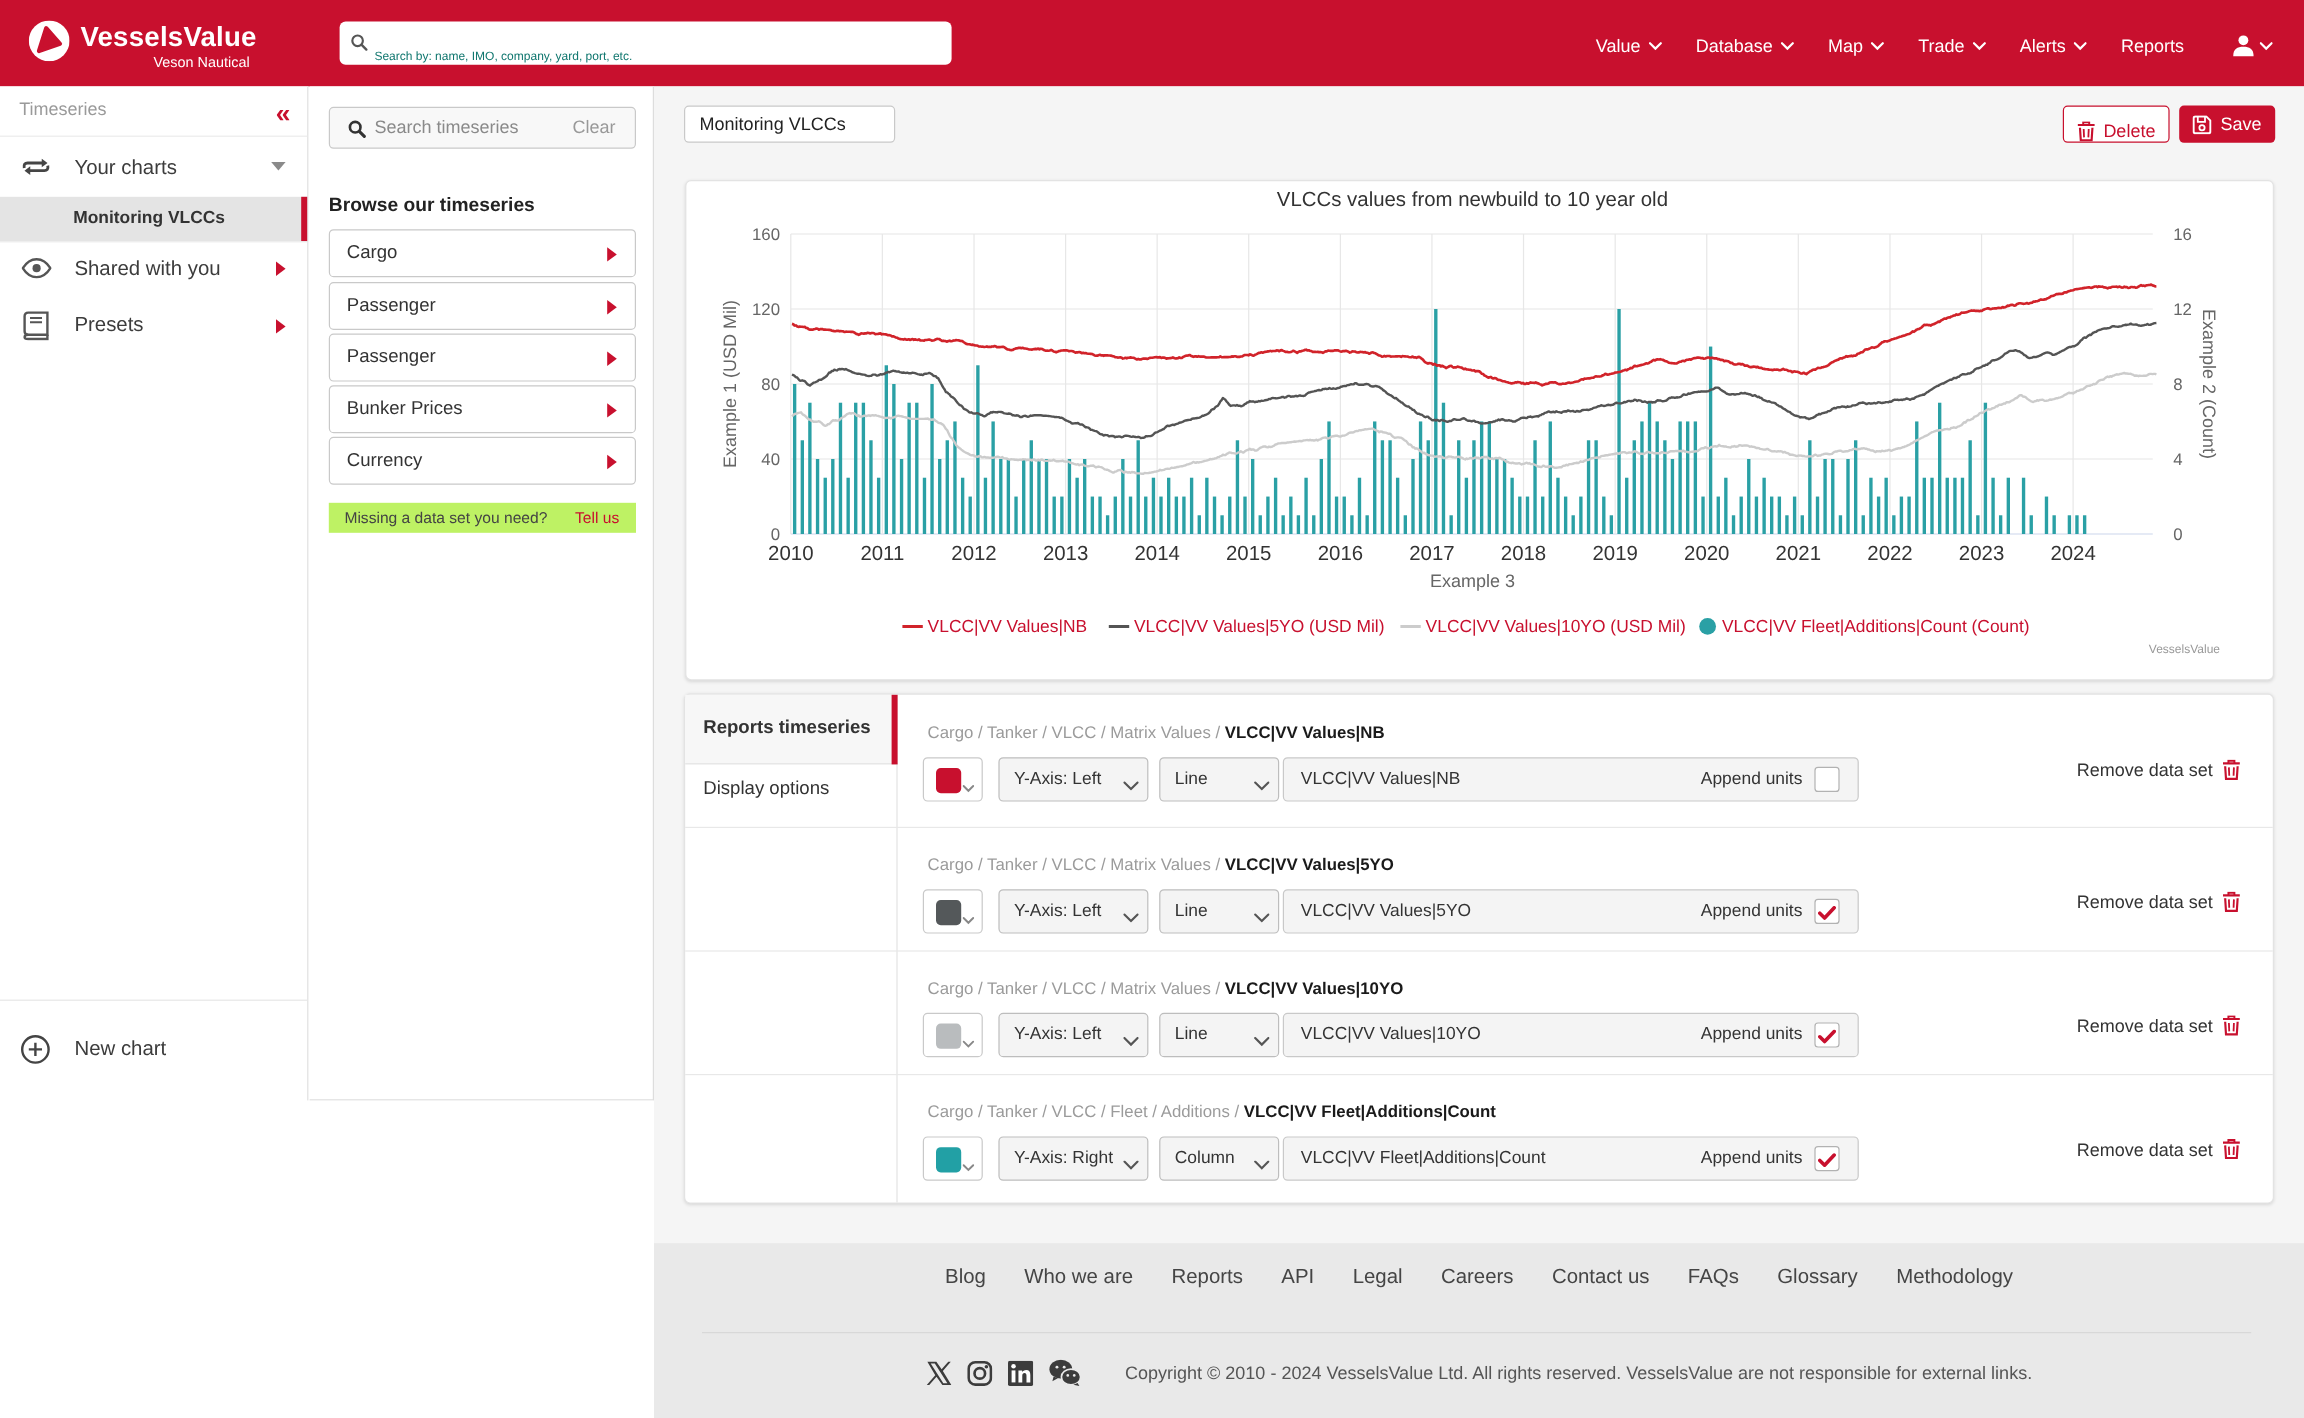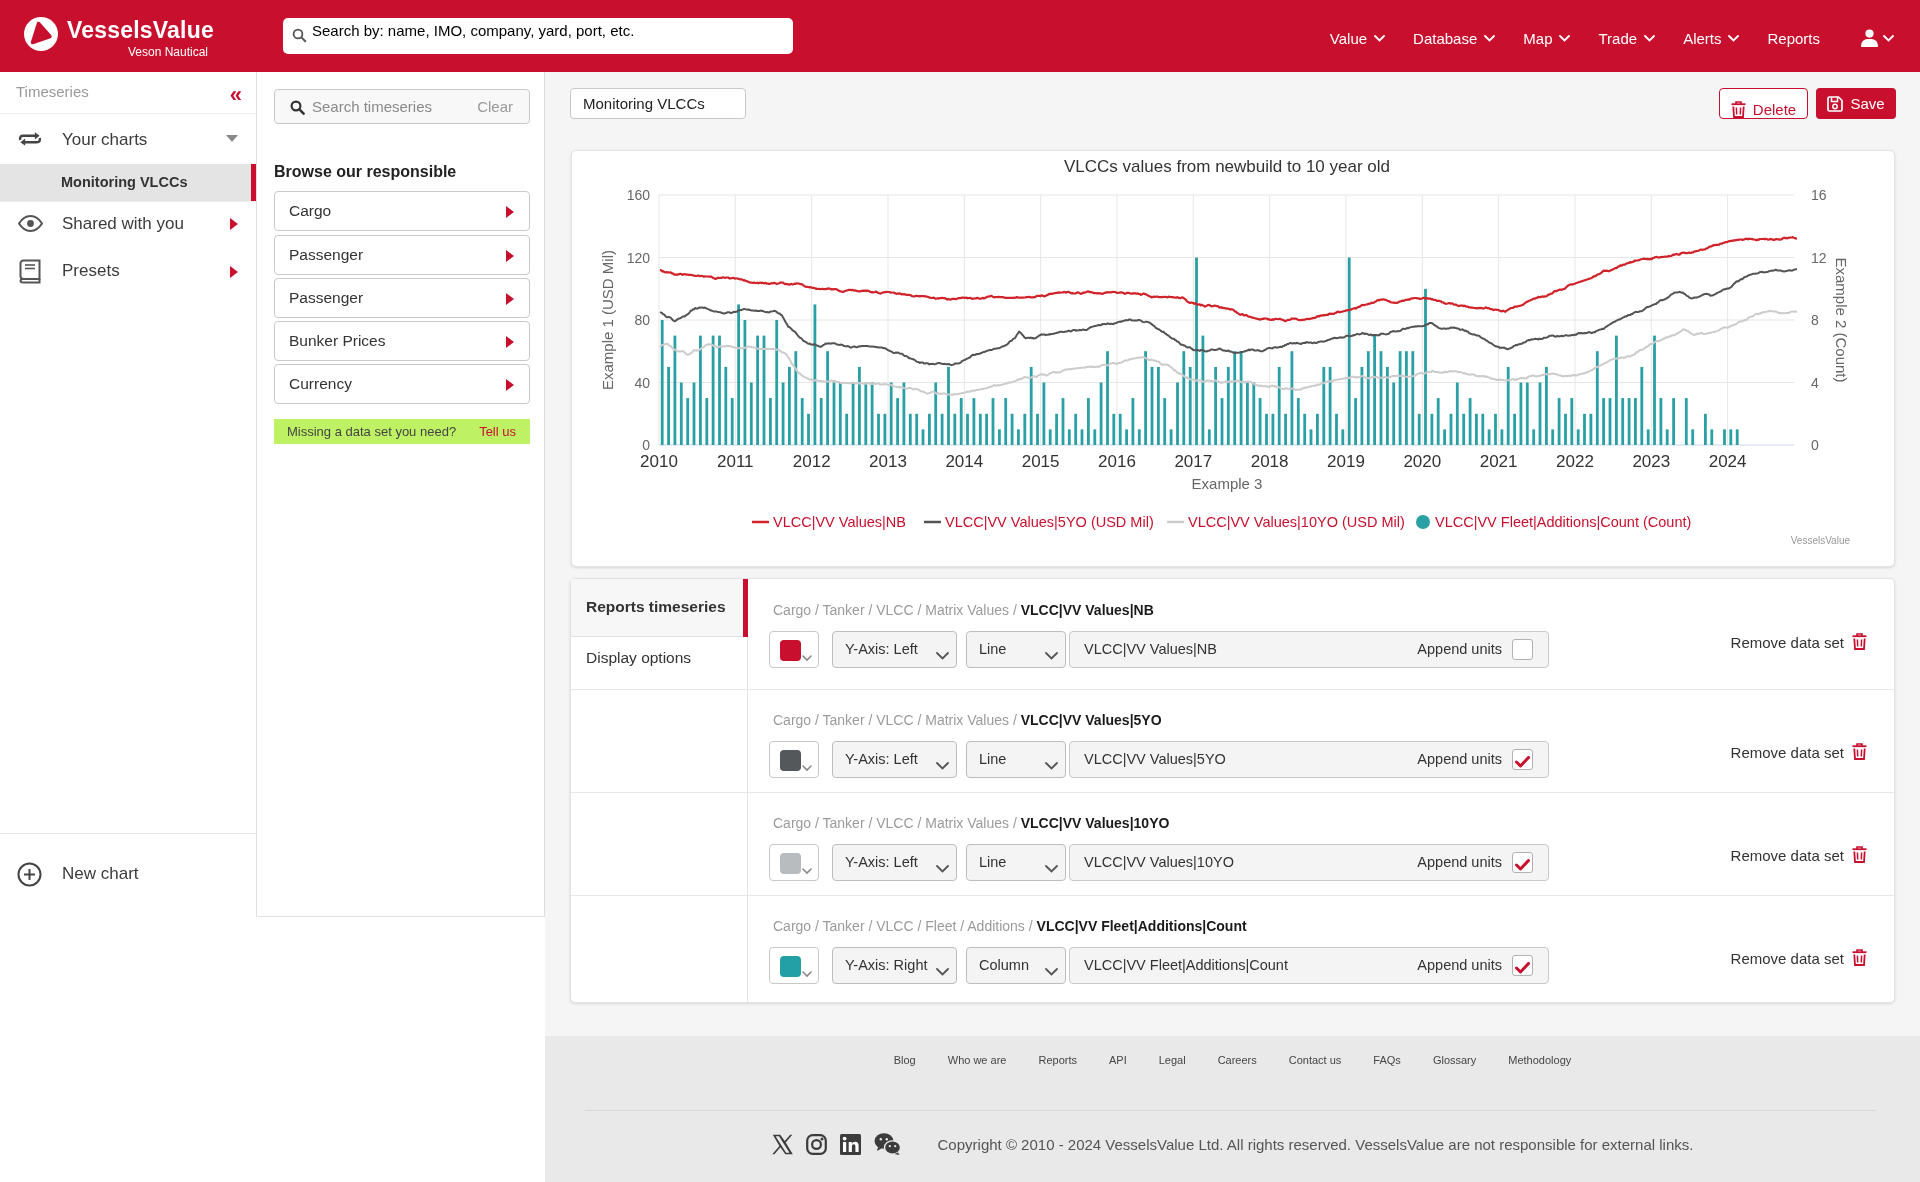--- a/index.html
+++ b/index.html
@@ -2,21 +2,21 @@
 <html><head><meta charset="utf-8"><title>VesselsValue</title>
 <style>
 *{margin:0;padding:0;box-sizing:border-box}
 body{width:1920px;height:1182px;font-family:"Liberation Sans",sans-serif;background:#fff;position:relative;overflow:hidden}
 .abs{position:absolute}
 
 .nav{position:absolute;left:0;top:0;width:1920px;height:72px;background:#c8102e}
 .nav .brandtxt{position:absolute;left:67px;top:17px;color:#fff;font-size:23px;font-weight:bold;letter-spacing:.2px}
 .nav .brandsub{position:absolute;left:0;top:45px;width:208px;text-align:right;color:#fff;font-size:12px}
 .nav .search{position:absolute;left:283px;top:18px;width:510px;height:36px;background:#fff;border-radius:5px}
-.nav .search .ph{position:absolute;left:29px;top:4px;font-size:15px;color:#000000}
+.nav .search .ph{position:absolute;left:29px;top:24px;font-size:10px;color:#0f766e}
 .navlinks{position:absolute;right:26px;top:0;height:76px;display:flex;align-items:center;gap:28px;color:#fff;font-size:15px}
 .navlinks .it{display:flex;align-items:center;gap:7px}
 
 .sb1{position:absolute;left:0;top:72px;width:257px;height:845px;background:#fff;border-right:1px solid #e0e0e0}
 .sb1 .hdr{position:absolute;left:16px;top:11px;font-size:15px;color:#9a9a9a}
 .sb1 .coll{position:absolute;right:14px;top:10px;font-size:22px;color:#c8102e;font-weight:bold}
 .sb1 .hline{position:absolute;left:0;right:0;height:0;border-top:1px solid #ececec}
 .row-yc{position:absolute;left:0;top:41px;width:100%;height:51px}
 .rowtxt{position:absolute;left:62px;font-size:17px;color:#3c3c3c}
 .row-yc .rowtxt{top:17px !important}
@@ -61,21 +61,21 @@
 .swatch .c{position:absolute;left:10px;top:8px;width:21px;height:21px;border-radius:4px}
 .sel{position:absolute;height:37px;background:#f4f4f4;border:1px solid #bdbdbd;border-radius:4px;font-size:14.5px;color:#333}
 .sel .t{position:absolute;left:12px;top:9px}
 .inp{position:absolute;left:498px;width:480px;height:37px;background:#f4f4f4;border:1px solid #c9c9c9;border-radius:4px}
 .inp .t{position:absolute;left:14px;top:9px;font-size:14.5px;color:#333}
 .inp .au{position:absolute;right:46px;top:9px;font-size:14.5px;color:#333}
 .cb{position:absolute;right:15px;top:7px;width:21px;height:21px;background:#fff;border:1px solid #b2b2b2;border-radius:3px}
 .remove{position:absolute;font-size:15px;color:#333}
 
 .footer{position:absolute;left:0;top:964px;width:1375px;height:146px;background:#e9e9e9}
-.flinks{position:absolute;left:0;top:18px;width:100%;display:flex;justify-content:center;gap:32px;font-size:11px;color:#454545}
+.flinks{position:absolute;left:0;top:18px;width:100%;display:flex;justify-content:center;gap:32px;font-size:17px;color:#454545}
 .fdiv{position:absolute;left:40px;right:44px;top:74px;border-top:1px solid #d8d8d8}
 .fbottom{position:absolute;left:0;top:97px;width:100%;display:flex;justify-content:center;align-items:center;gap:13px;color:#555;font-size:15px}
 </style></head>
 <body>
 <div class="nav">
   <span class="abs" style="left:24px;top:17px"><svg width="34" height="34" viewBox="0 0 34 34">
         <circle cx="17" cy="17" r="17" fill="#fff"></circle>
         <path d="M 14.5 6.5 L 26 19.5 L 8.5 25.5 Z" fill="#c8102e" stroke="#c8102e" stroke-width="3.5" stroke-linejoin="round"></path>
       </svg></span>
   <span class="brandtxt">VesselsValue</span>
@@ -165,21 +165,21 @@
 
 <div class="sb2">
   <div class="sbox">
       <span class="abs" style="left:15px;top:10px"><svg width="15" height="15" viewBox="0 0 15 15">
           <circle cx="6" cy="6" r="4.4" fill="none" stroke="#333" stroke-width="2.2"></circle>
           <line x1="9.4" y1="9.4" x2="13.6" y2="13.6" stroke="#333" stroke-width="2.6" stroke-linecap="round"></line>
         </svg></span>
       <span class="ph">Search timeseries</span>
       <span class="clear">Clear</span>
     </div>
-  <div class="browsehdr">Browse our responsible</div>
+  <div class="browsehdr">Browse our timeseries</div>
   <div class="cat" style="top:119px">
       <span class="t">Cargo</span>
       <span class="tri-right"></span>
     </div>
     <div class="cat" style="top:163px">
       <span class="t">Passenger</span>
       <span class="tri-right"></span>
     </div>
     <div class="cat" style="top:206px">
       <span class="t">Passenger</span>

